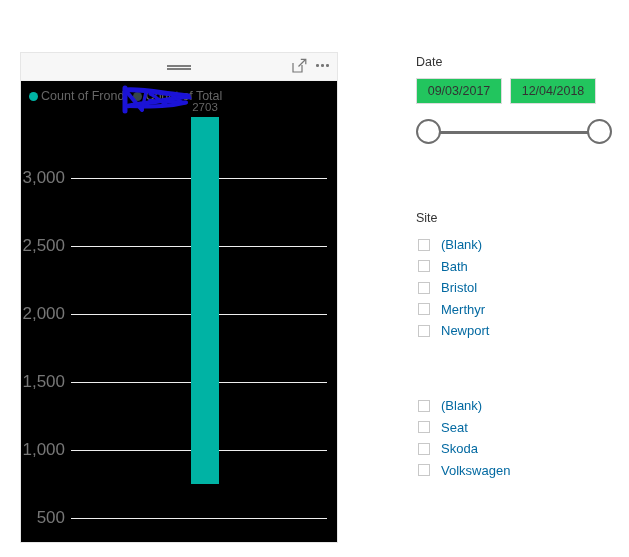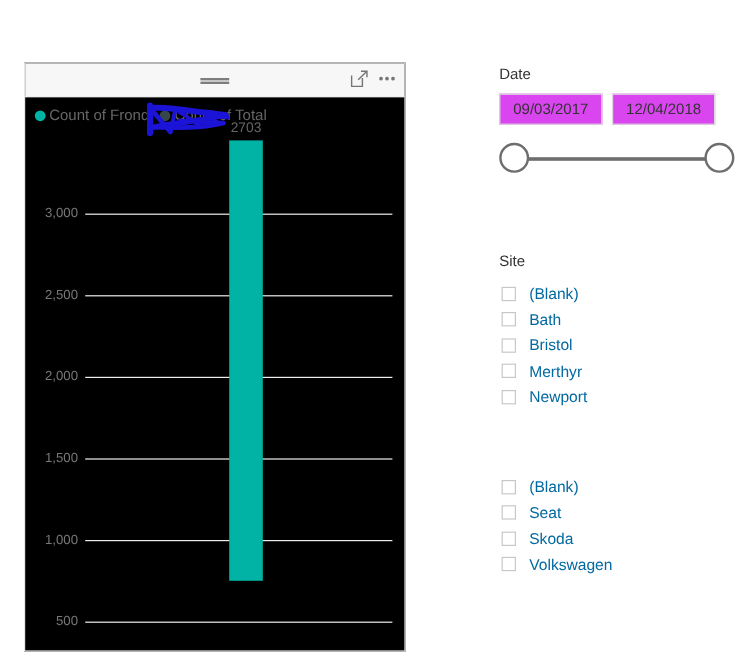--- a/index.html
+++ b/index.html
@@ -72,21 +72,21 @@
     left: 99px; top: 31px;
     width: 76px; height: 32px;
     pointer-events: none;
   }
 
   
   .plot { position: absolute; left: 0; top: 60px; width: 100%; height: 431px; }
   .y-axis { position: absolute; left: 0; top: 0; width: 50px; height: 100%; }
   .y-tick {
     position: absolute; right: 6px;
-    font-size: 11px; color: #777777;
+    font-size: 17px; color: #777777;
     transform: translateY(-50%);
     white-space: nowrap;
   }
   .gridlines { position: absolute; left: 50px; top: 0; right: 10px; height: 100%; }
   .gridline {
     position: absolute; left: 0; right: 0; height: 1px;
     background: #eeeeee;
   }
 
   .bars { position: absolute; left: 50px; top: 0; right: 10px; height: 100%; }
@@ -99,21 +99,21 @@
 
   
   .panel { position: absolute; left: 416px; top: 0; width: 213px; height: 557px; }
   .slicer-title {
     font-size: 12.5px; color: #333333;
     margin: 12px 0 9px 0; font-weight: normal;
   }
   .date-slicer { position: absolute; left: 0; top: 43px; width: 213px; }
   .date-inputs { display: flex; gap: 8px; }
   .date-box {
-    border: 1px solid #dcdcdc; background: #d946ef;
+    border: 1px solid #dcdcdc; background: #22c55e;
     padding: 5px 9px; font-size: 12.5px; color: #333333;
     min-width: 86px; text-align: center;
     font-family: "Liberation Sans", sans-serif;
   }
   .slider-wrap {
     position: relative; margin-top: 15px;
     height: 26px; width: 196px;
   }
   .slider-track {
     position: absolute; left: 13px; right: 13px; top: 12px;

